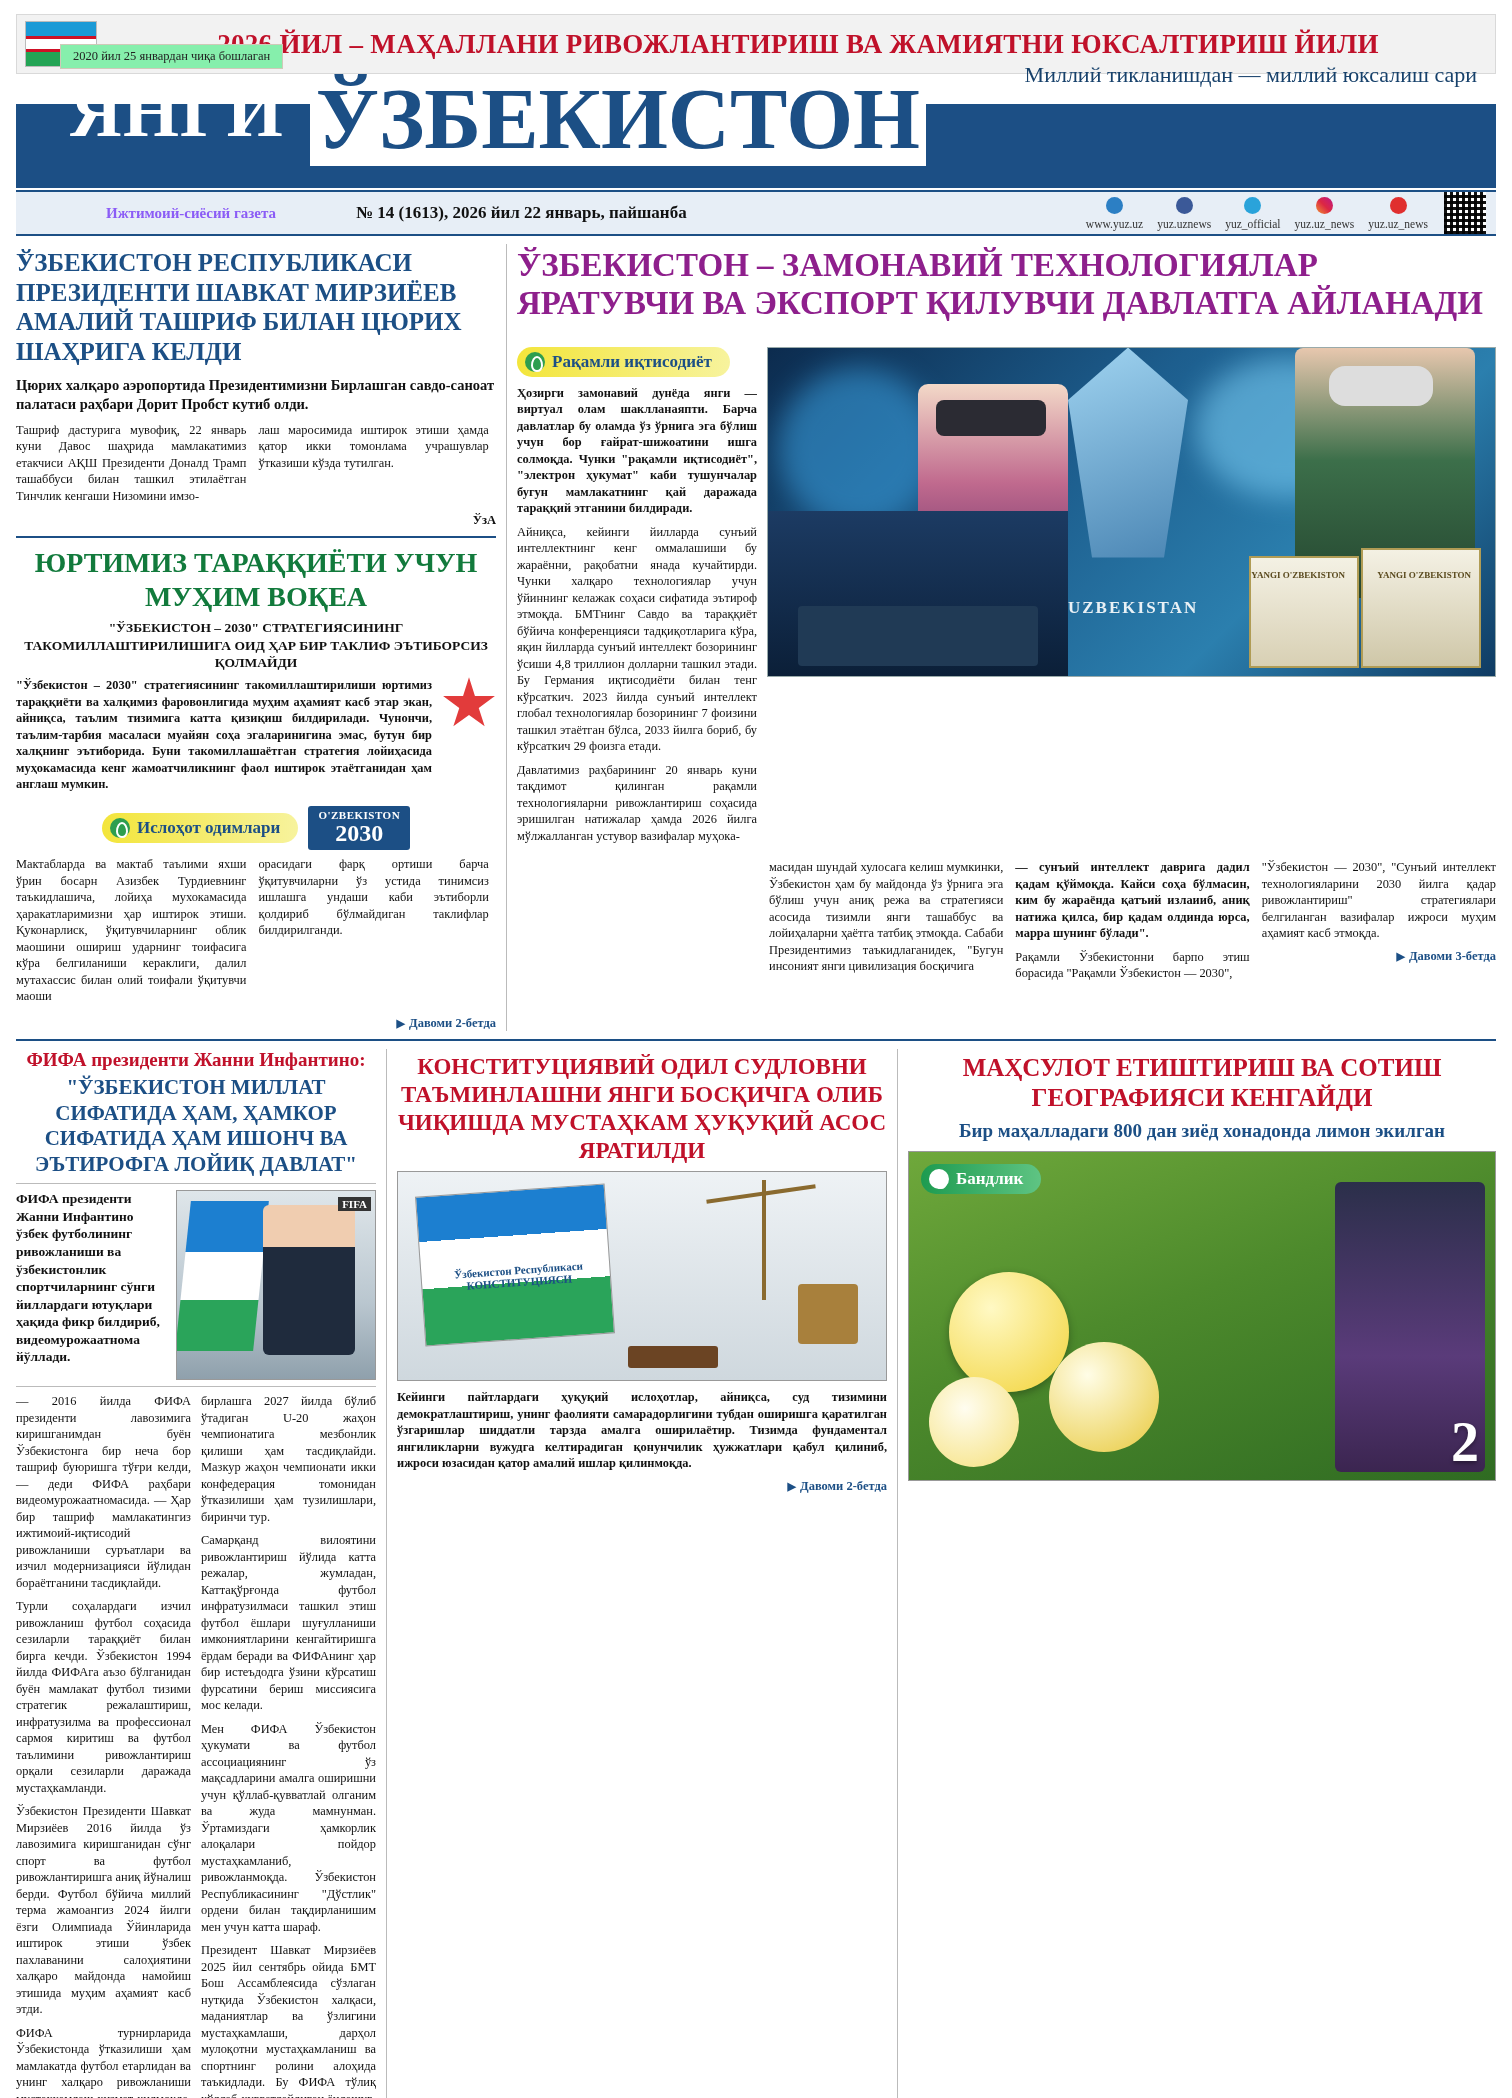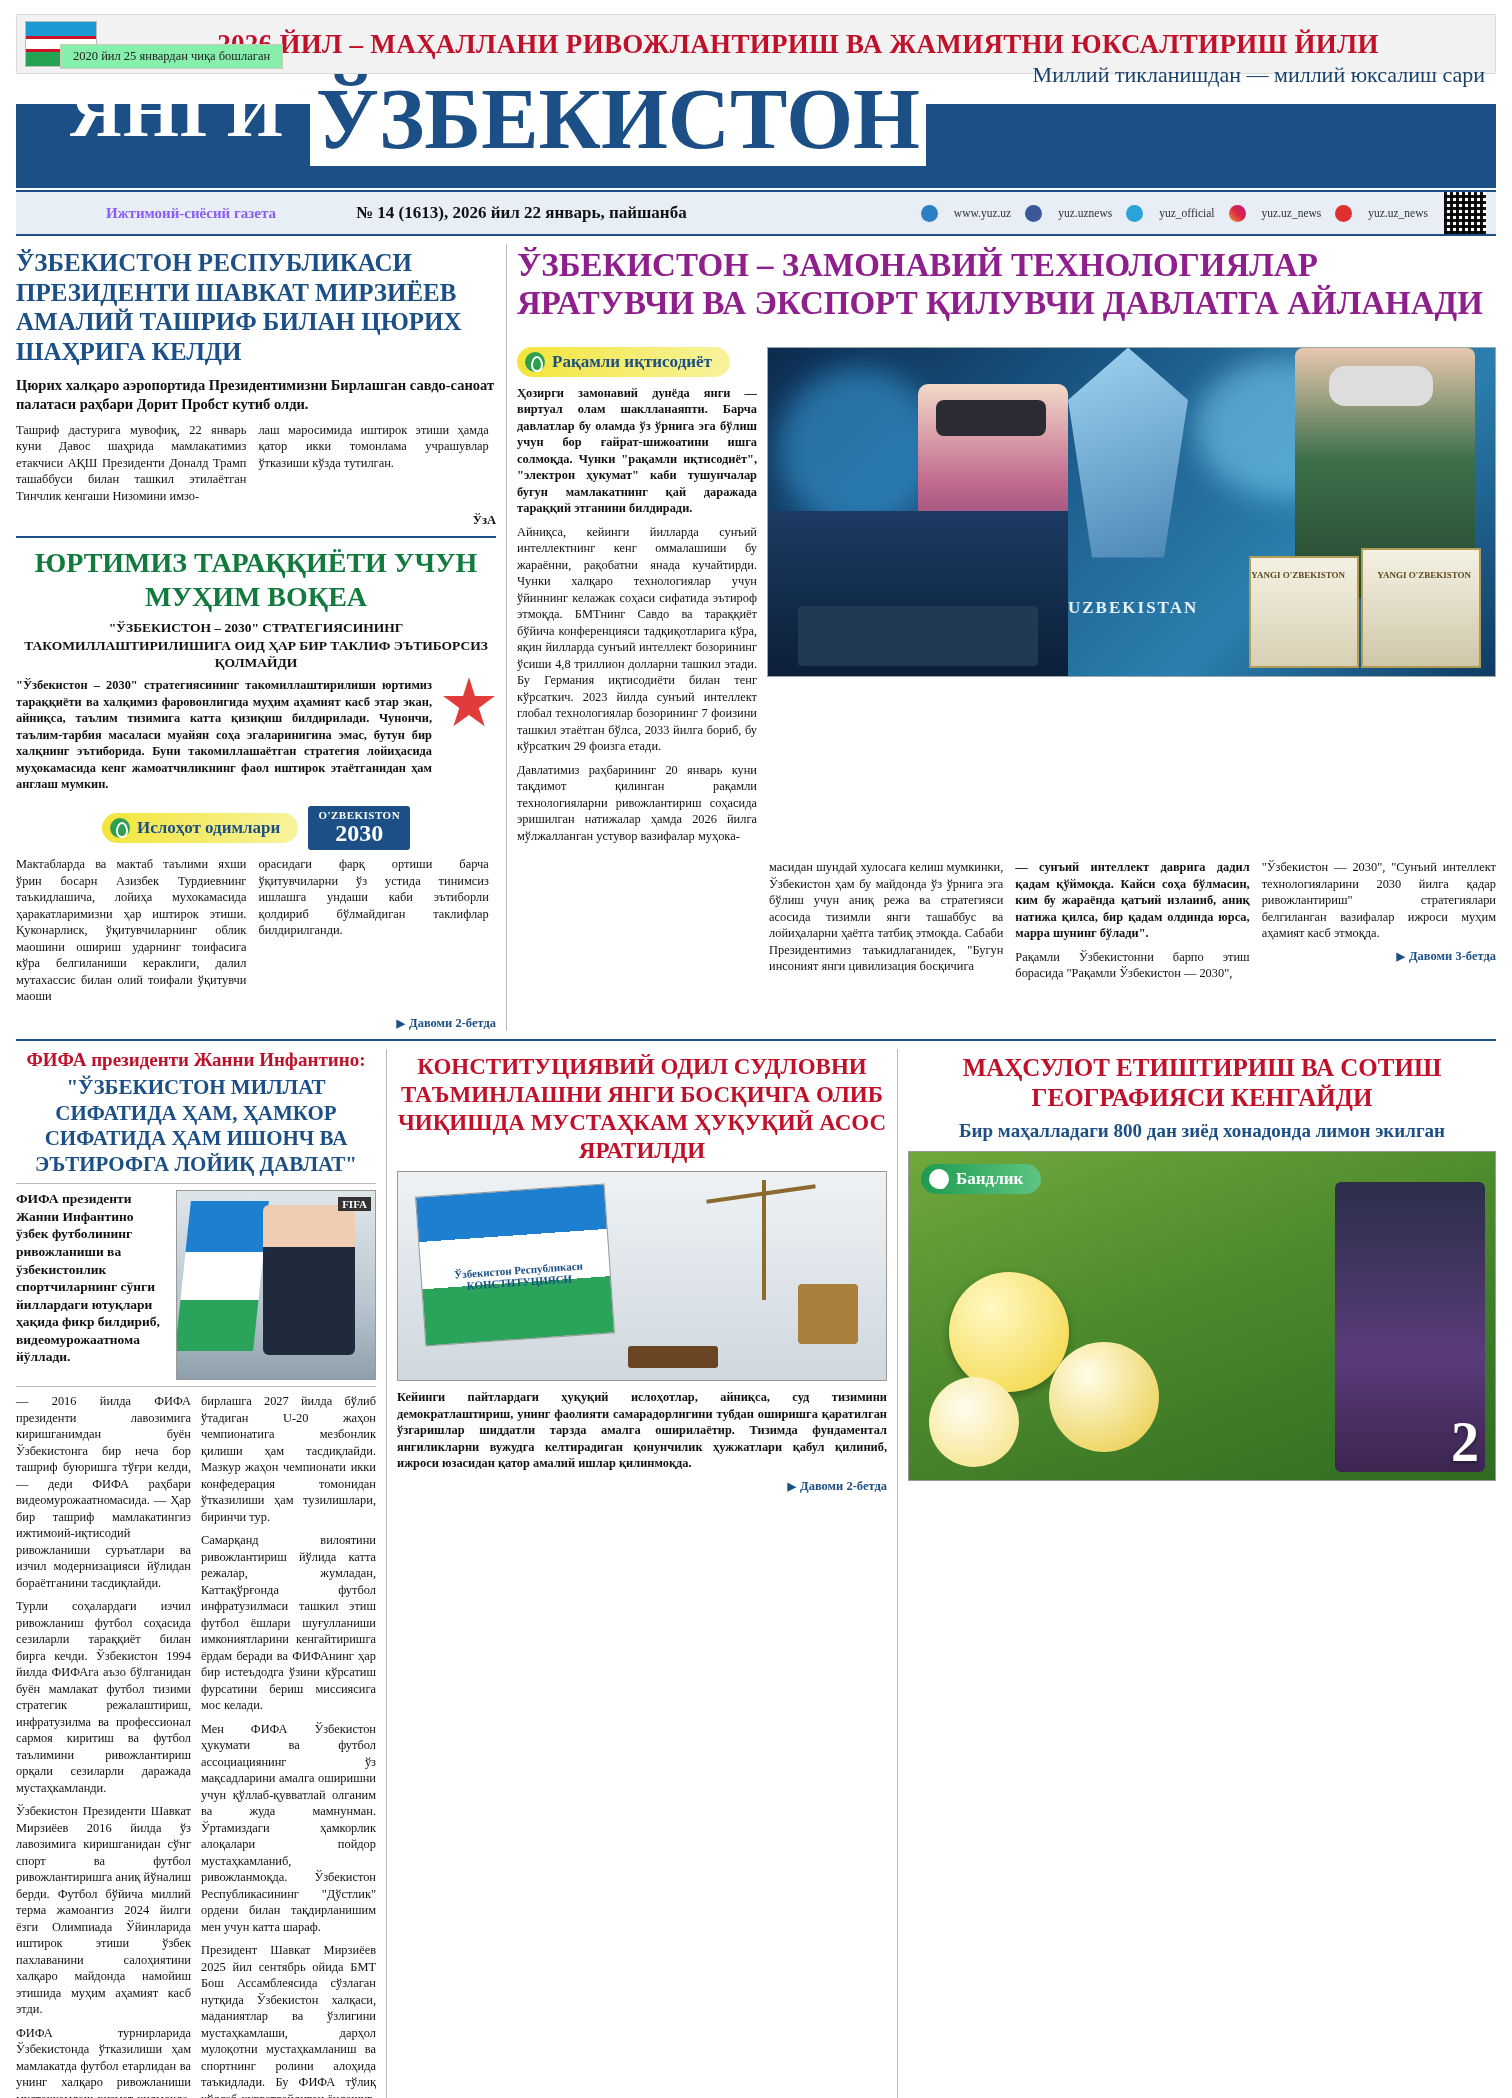--- a/index.html
+++ b/index.html
@@ -40,21 +40,21 @@
     white-space:nowrap;
   }
   .since-tag {
     position:absolute; left:60px; top:44px;
     background:#86efac; border:1px solid #cfc9b8;
     font-size:12.5px; padding:4px 12px; color:#222;
     font-family:Liberation Serif, serif;
     z-index:4;
   }
   .motto {
-    position:absolute; right:27px; top:62px;
+    position:absolute; right:35px; top:62px;
     font-size:22px; color:#17416b;
     font-family:"Liberation Serif", serif;
   }
 
   
   .masthead {
     margin-top:2px; height:112px; position:relative;
     display:flex; align-items:flex-start;
   }
   .mast-blue {
@@ -81,21 +81,21 @@
   
   .infobar {
     margin-top:2px; height:46px; background:#e7eef6;
     border-top:2px solid #1c4f85; border-bottom:2px solid #1c4f85;
     display:flex; align-items:center; padding:0 10px;
     font-size:15px;
   }
   .infobar .ib-left { width:330px; text-align:center; font-weight:bold; color:#8b5cf6; }
   .infobar .ib-mid { flex:1; text-align:left; font-weight:bold; color:#111; font-size:17px;}
   .socials { display:flex; align-items:center; gap:14px; margin-right:8px;}
-  .soc { display:flex; align-items:center; gap:16px; font-size:11.5px; color:#333; }
+  .soc { display:flex; align-items:center; gap:4px; font-size:11.5px; color:#333;flex-direction:column; }
   .ico { width:17px; height:17px; border-radius:50%; display:inline-block; position:relative; flex:none;}
   .ico.web{background:#2c7fc4;}
   .ico.fb{background:#3b5998;}
   .ico.tg{background:#2aa3da;}
   .ico.ig{background:linear-gradient(45deg,#f09433,#dc2743,#bc1888);}
   .ico.yt{background:#e02f2f;}
   .qr { width:42px; height:42px; background:
      repeating-linear-gradient(0deg,#111 0 3px,#fff 3px 6px),
      repeating-linear-gradient(90deg,#111 0 3px,transparent 3px 6px);
      background-blend-mode:multiply; flex:none; margin-left:8px;}

